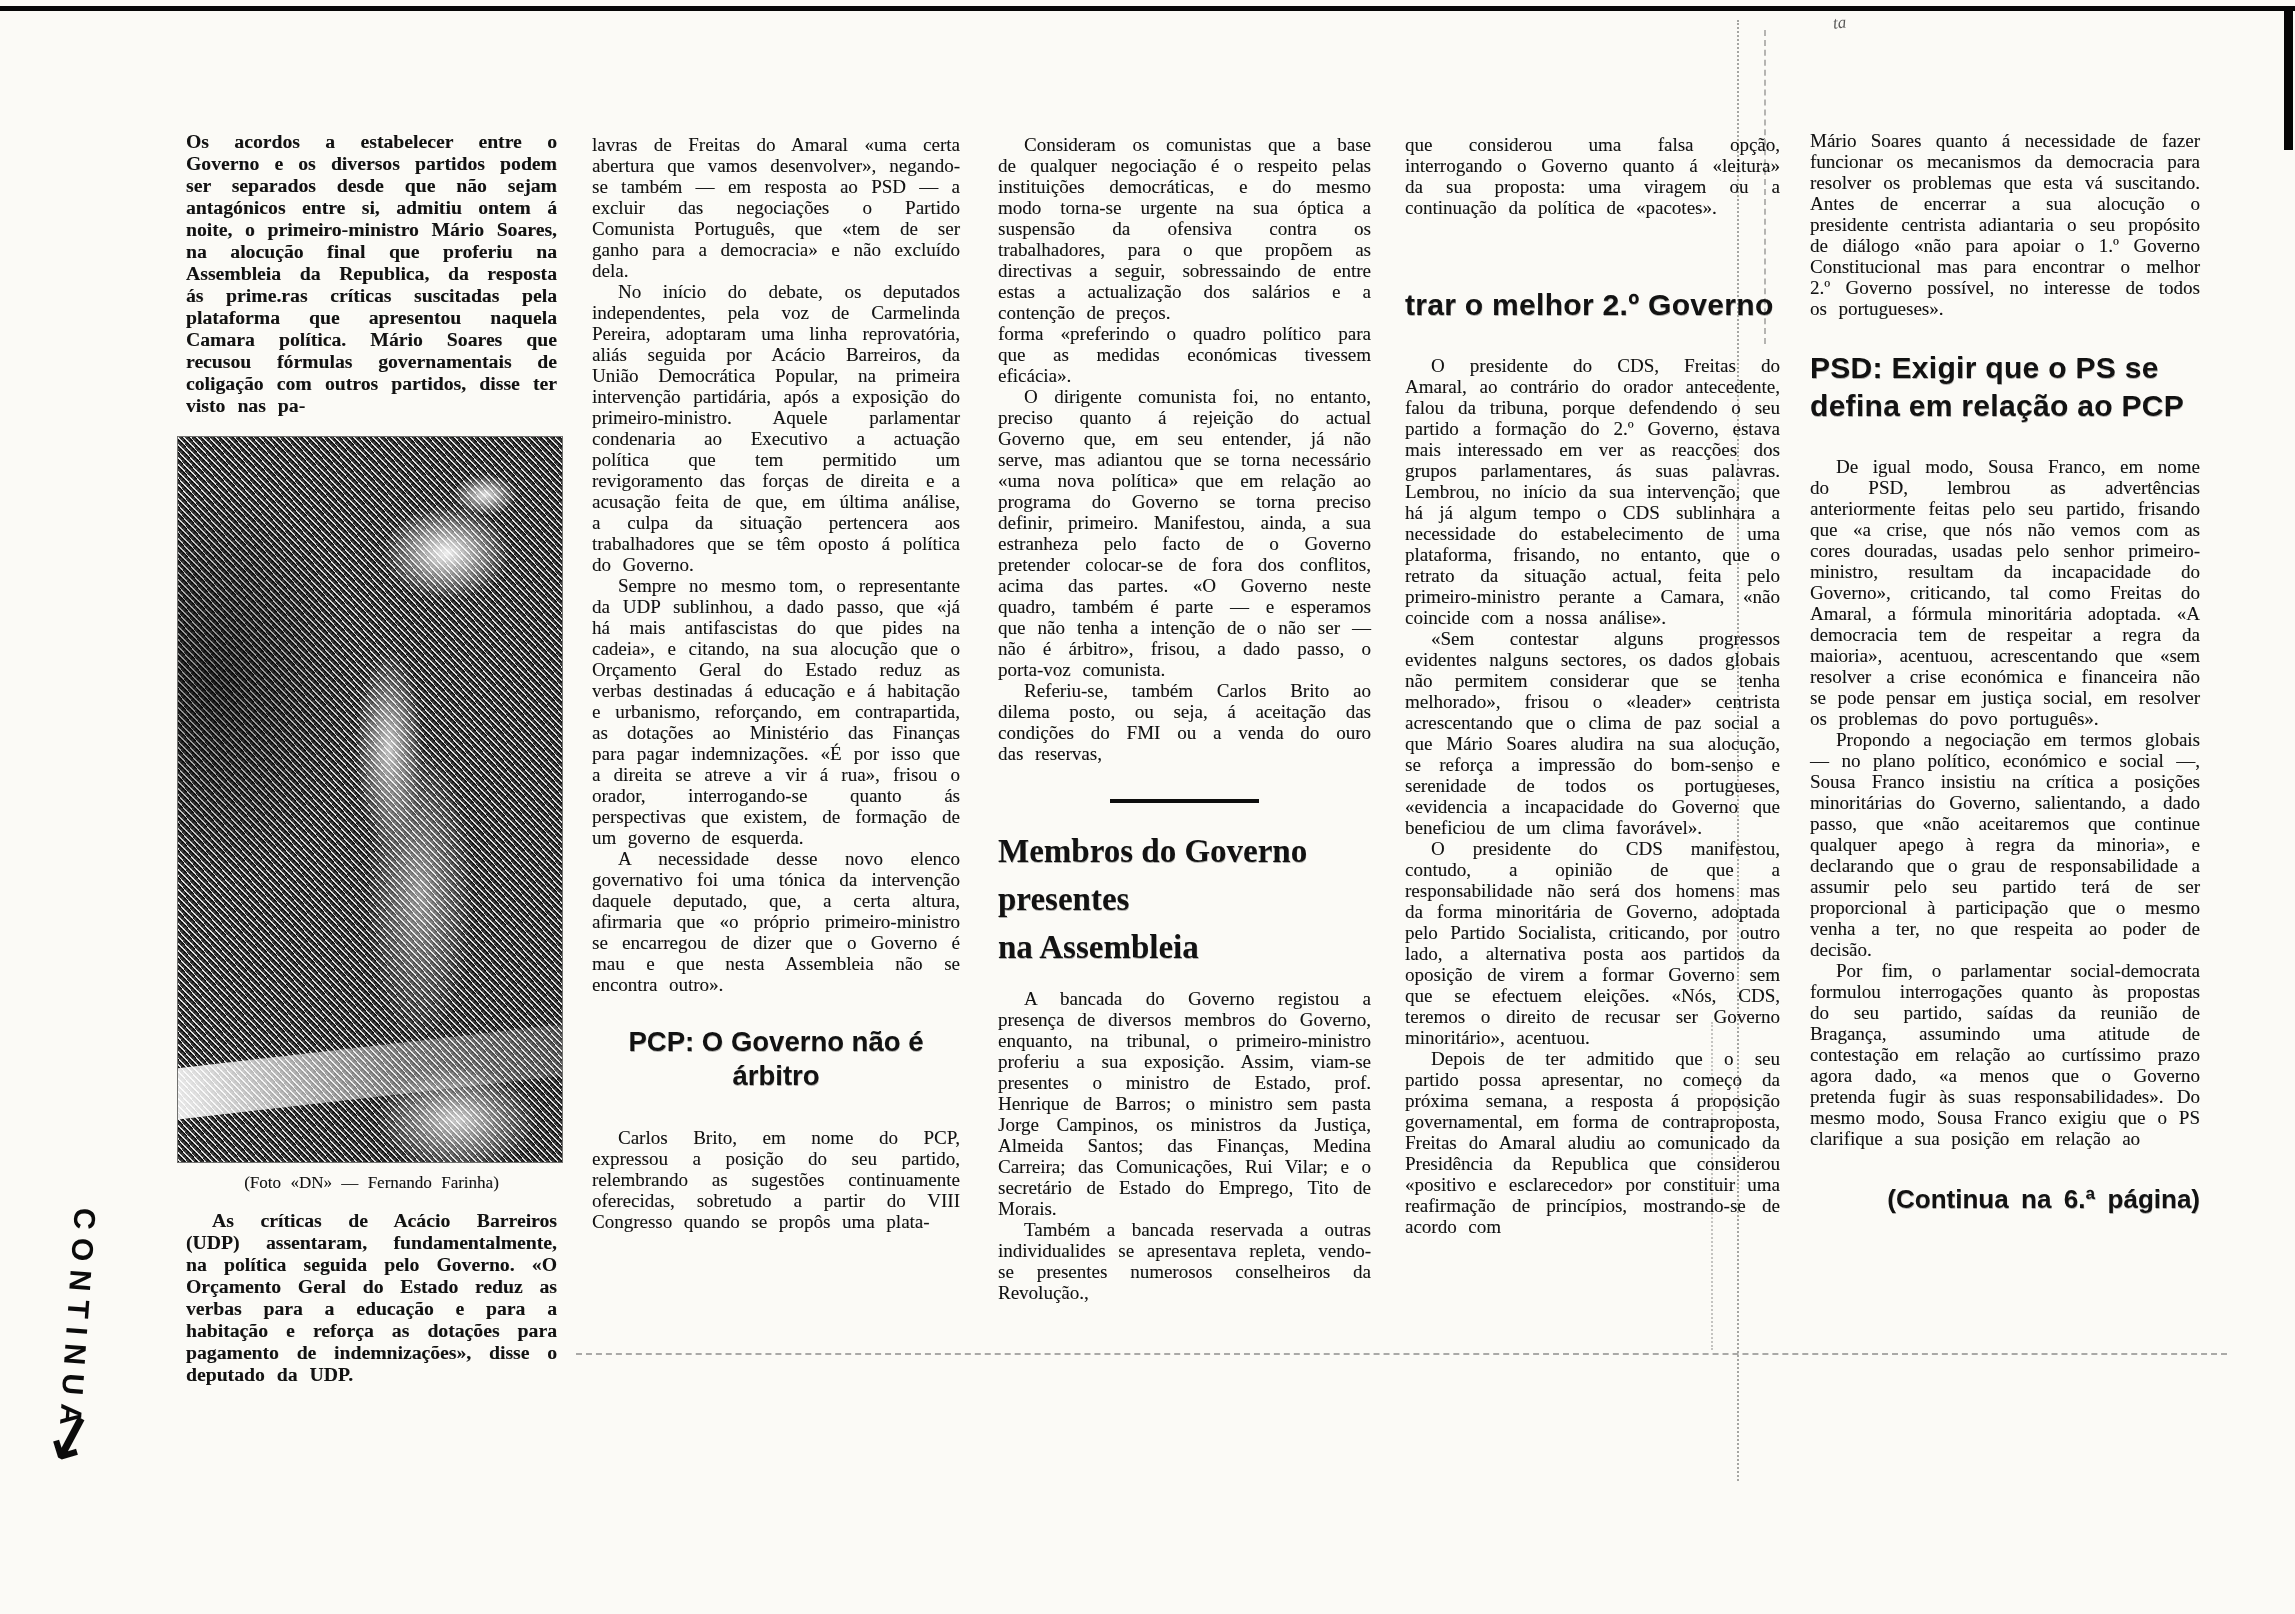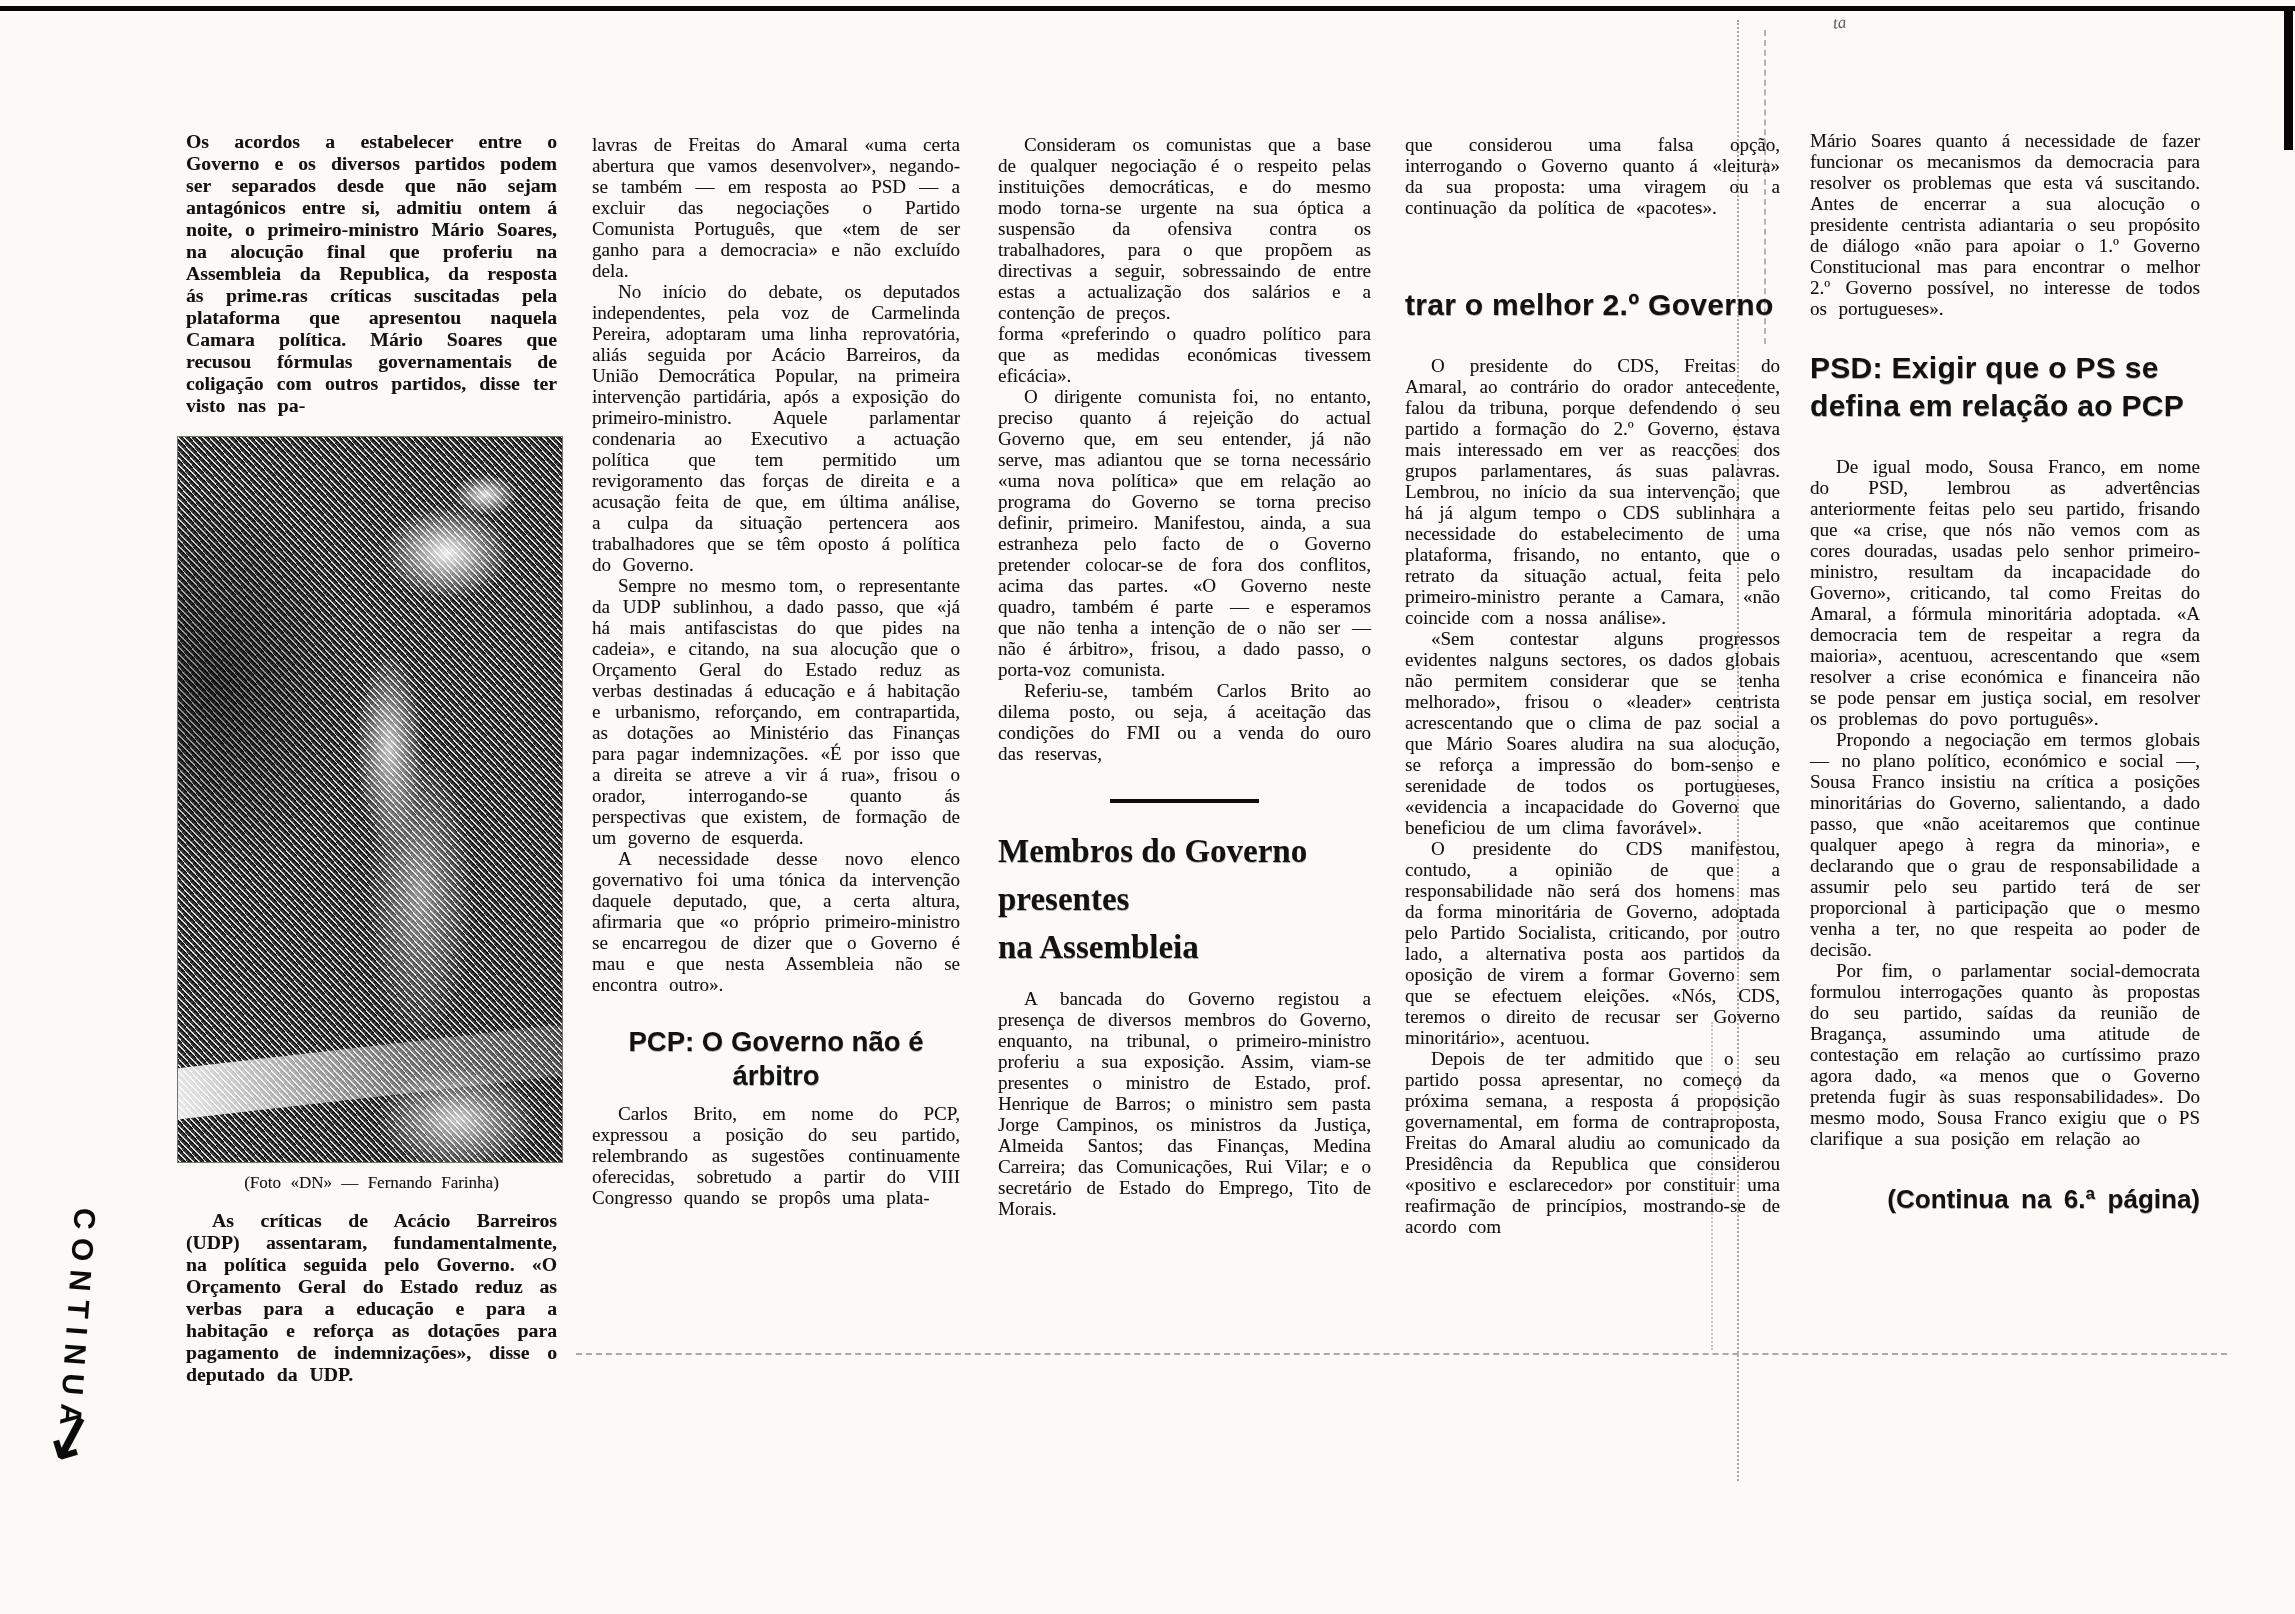--- a/index.html
+++ b/index.html
@@ -39,21 +39,21 @@
   .c5{left:1810px;top:130px;width:390px;}
 
   .body-p{
     font-size:19px;line-height:21px;text-align:justify;word-spacing:.36em;margin:0;
     text-shadow:0.3px 0.3px 0 rgba(0,0,0,.28);
   }
   .indent{text-indent:26px;}
   .lead{font-weight:700;font-size:19.7px;line-height:22px;}
   .caption{font-size:17px;line-height:19.7px;text-align:center;margin:10.5px 0 0;word-spacing:.3em;
     text-shadow:0.3px 0.3px 0 rgba(0,0,0,.28);}
-  .hl-pcp{font:700 27.5px/34px "Liberation Sans","DejaVu Sans",sans-serif;text-align:center;margin:30px 0 10px;
+  .hl-pcp{font:700 27.5px/34px "Liberation Sans","DejaVu Sans",sans-serif;text-align:center;margin:30px 0 34px;
     text-shadow:0.4px 0.5px 0 rgba(0,0,0,.3);}
   .hl-big{font:700 30px/38px "Liberation Sans","DejaVu Sans",sans-serif;margin:30px 0 31px;letter-spacing:0.3px;
     text-shadow:0.4px 0.5px 0 rgba(0,0,0,.3);}
   .hl-serif{font:700 33px/48px "Liberation Serif","DejaVu Serif",serif;margin:23.6px 0 17px;
     text-shadow:0.4px 0.5px 0 rgba(0,0,0,.3);}
   .rule{width:149px;height:0;border-top:4.6px solid #0d0d0d;margin:35px auto 0;}
   .note{font:700 26px/30px "Liberation Sans","DejaVu Sans",sans-serif;text-align:right;margin:35px 0 0;
     word-spacing:.2em;text-shadow:0.4px 0.5px 0 rgba(0,0,0,.3);}
   .mt{margin-top:17px;}
 
@@ -115,20 +115,21 @@
   </div>
 
   <div class="col c3">
     <p class="body-p indent">Consideram os comunistas que a base de qualquer negociação é o respeito pelas instituições democráticas, e do mesmo modo torna-se urgente na sua óptica a suspensão da ofensiva contra os trabalhadores, para o que propõem as directivas a seguir, sobressaindo de entre estas a actualização dos salários e a contenção de preços.</p>
     <p class="body-p">forma «preferindo o quadro político para que as medidas económicas tivessem eficácia».</p>
     <p class="body-p indent">O dirigente comunista foi, no entanto, preciso quanto á rejeição do actual Governo que, em seu entender, já não serve, mas adiantou que se torna necessário «uma nova política» que em relação ao programa do Governo se torna preciso definir, primeiro. Manifestou, ainda, a sua estranheza pelo facto de o Governo pretender colocar-se de fora dos conflitos, acima das partes. «O Governo neste quadro, também é parte — e esperamos que não tenha a intenção de o não ser — não é árbitro», frisou, a dado passo, o porta-voz comunista.</p>
     <p class="body-p indent">Referiu-se, também Carlos Brito ao dilema posto, ou seja, á aceitação das condições do FMI ou a venda do ouro das reservas,</p>
     <div class="rule"></div>
     <h2 class="hl-serif"><span>Membros do Governo</span><br><span>presentes</span><br><span>na Assembleia</span></h2>
     <p class="body-p indent">A bancada do Governo registou a presença de diversos membros do Governo, enquanto, na tribunal, o primeiro-ministro proferiu a sua exposição. Assim, viam-se presentes o ministro de Estado, prof. Henrique de Barros; o ministro sem pasta Jorge Campinos, os ministros da Justiça, Almeida Santos; das Finanças, Medina Carreira; das Comunicações, Rui Vilar; e o secretário de Estado do Emprego, Tito de Morais.</p>
+    <p class="body-p indent">Também a bancada reservada a outras individualides se apresentava repleta, vendo-se presentes numerosos conselheiros da Revolução.,</p>
   </div>
 
   <div class="col c4">
     <p class="body-p">que considerou uma falsa opção, interrogando o Governo quanto á «leitura» da sua proposta: uma viragem ou a continuação da política de «pacotes».</p>
     <h2 class="hl-big"><br><span>trar o melhor 2.º Governo</span></h2>
     <p class="body-p indent">O presidente do CDS, Freitas do Amaral, ao contrário do orador antecedente, falou da tribuna, porque defendendo o seu partido a formação do 2.º Governo, estava mais interessado em ver as reacções dos grupos parlamentares, ás suas palavras. Lembrou, no início da sua intervenção, que há já algum tempo o CDS sublinhara a necessidade do estabelecimento de uma plataforma, frisando, no entanto, que o retrato da situação actual, feita pelo primeiro-ministro perante a Camara, «não coincide com a nossa análise».</p>
     <p class="body-p indent">«Sem contestar alguns progressos evidentes nalguns sectores, os dados globais não permitem considerar que se tenha melhorado», frisou o «leader» centrista acrescentando que o clima de paz social a que Mário Soares aludira na sua alocução, se reforça a impressão do bom-senso e serenidade de todos os portugueses, «evidencia a incapacidade do Governo que beneficiou de um clima favorável».</p>
     <p class="body-p indent">O presidente do CDS manifestou, contudo, a opinião de que a responsabilidade não será dos homens mas da forma minoritária de Governo, adoptada pelo Partido Socialista, criticando, por outro lado, a alternativa posta aos partidos da oposição de virem a formar Governo sem que se efectuem eleições. «Nós, CDS, teremos o direito de recusar ser Governo minoritário», acentuou.</p>
     <p class="body-p indent">Depois de ter admitido que o seu partido possa apresentar, no começo da próxima semana, a resposta á proposição governamental, em forma de contraproposta, Freitas do Amaral aludiu ao comunicado da Presidência da Republica que considerou «positivo e esclarecedor» por constituir uma reafirmação de princípios, mostrando-se de acordo com</p>
   </div>

